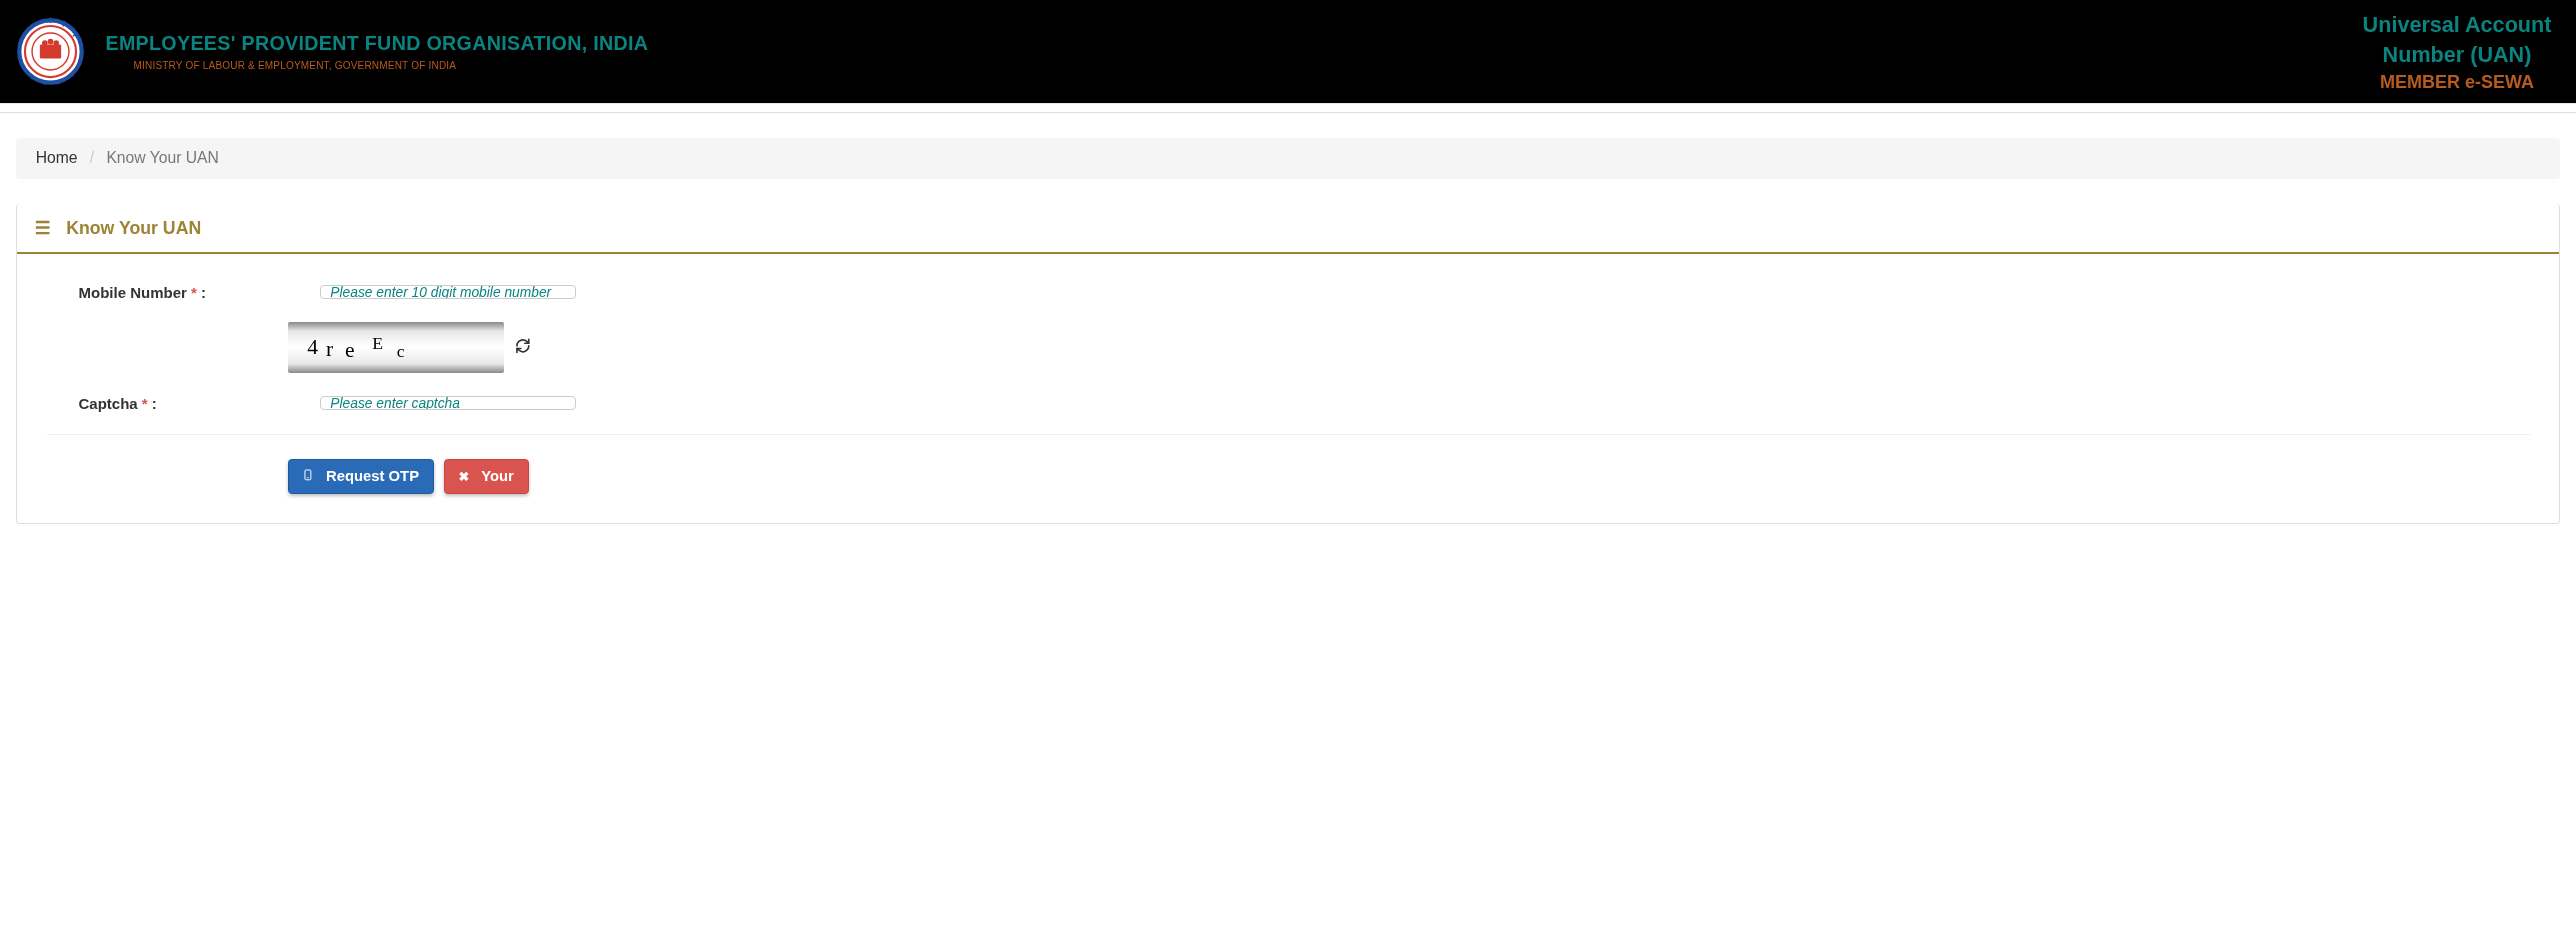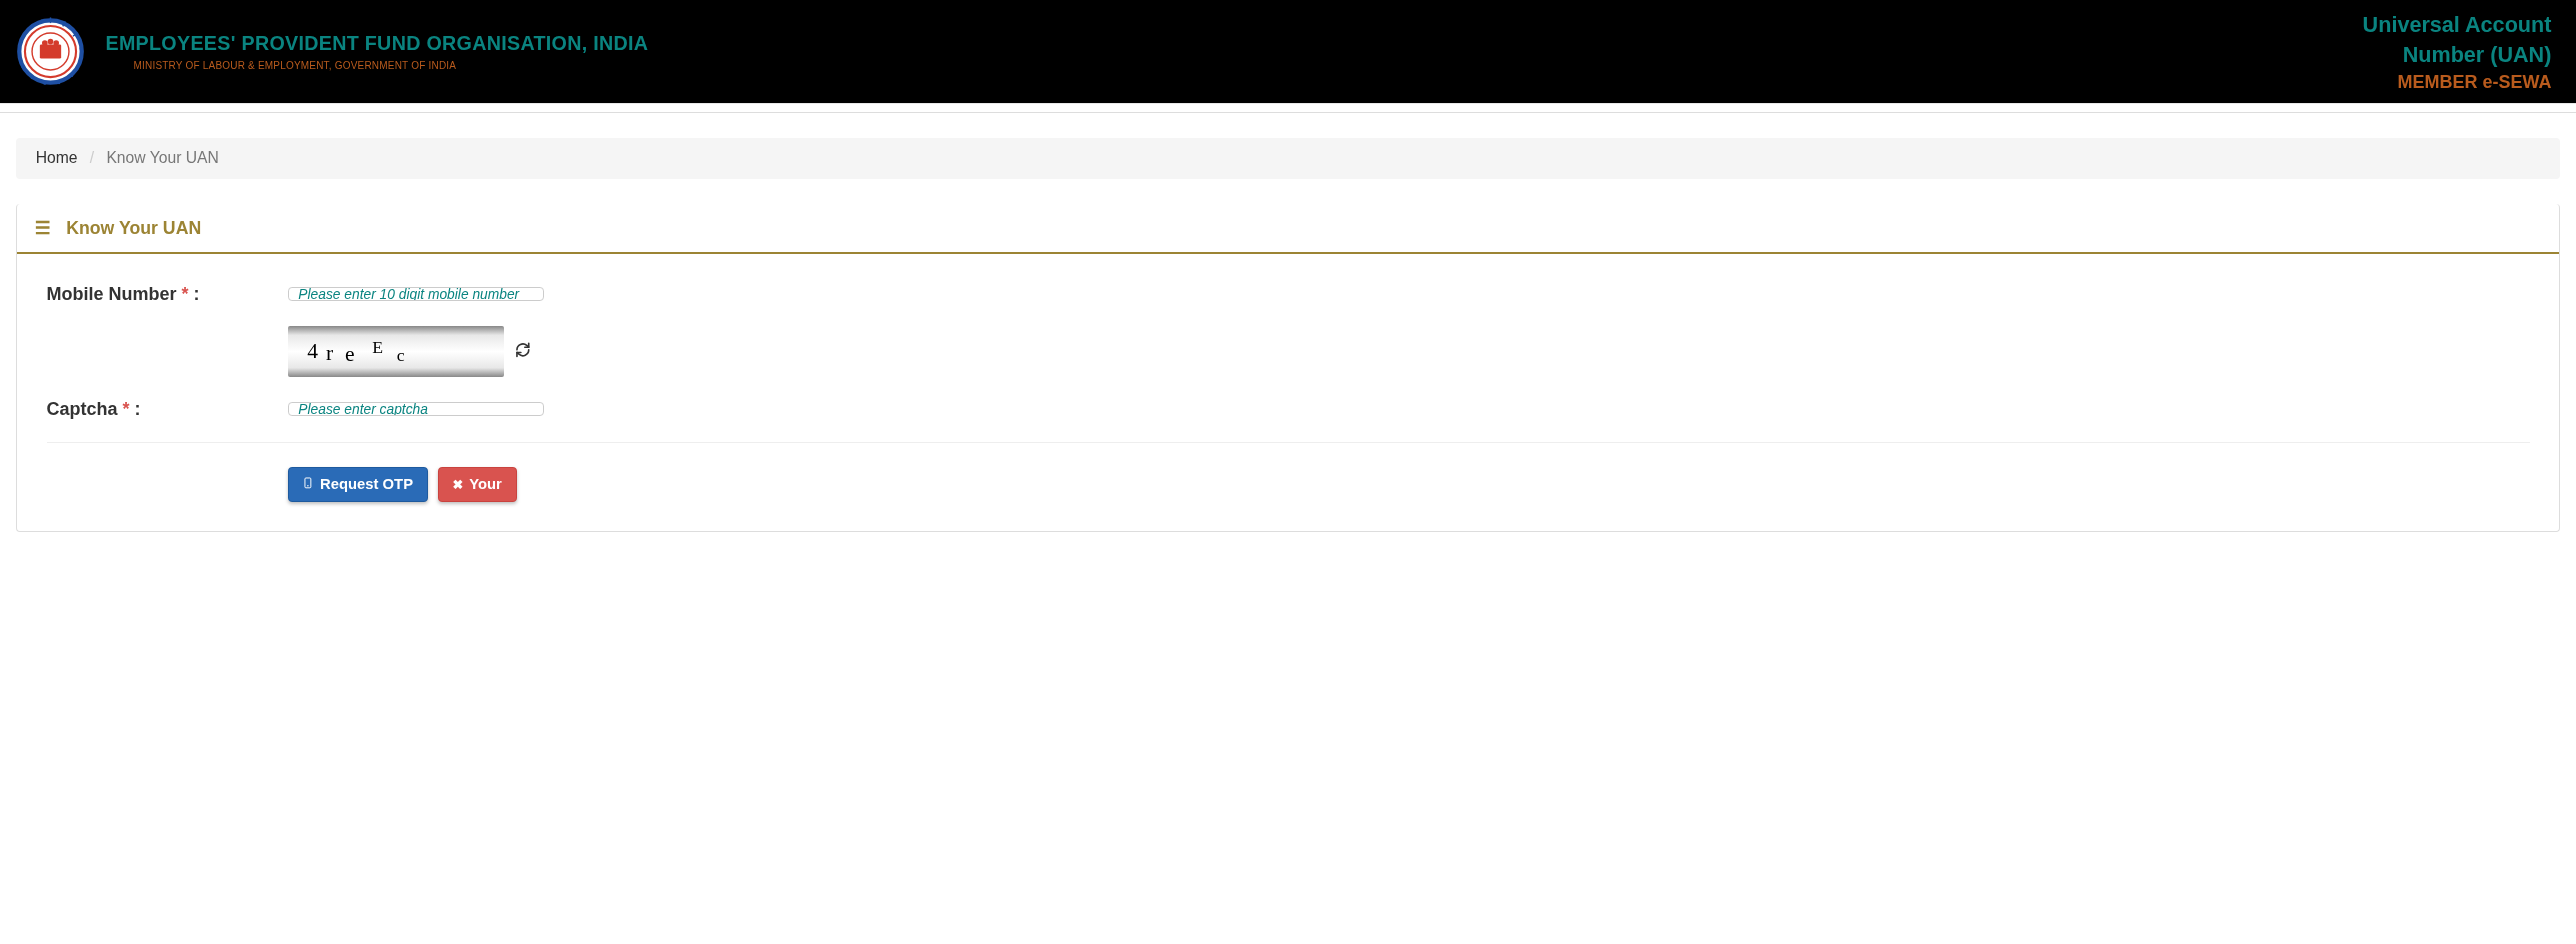--- a/index.html
+++ b/index.html
@@ -46,21 +46,21 @@
       letter-spacing: 0.3px;
     }
     .org-subtitle {
       font-size: 10px;
       color: #b95b1d;
       margin-top: 5px;
       letter-spacing: 0.2px;
       padding-left: 28px;
     }
     .header-right {
-      text-align: right;
+      text-align: center;
       padding-right: 9.8px;
     }
     .uan-title {
       font-size: 21.6px;
       font-weight: bold;
       color: #0a8480;
       line-height: 1.4;
     }
     .esewa-title {
       font-size: 18px;
@@ -116,22 +116,23 @@
       padding: 29.5px 29.5px 29.5px 29.5px;
     }
     .form-row {
       display: flex;
       align-items: center;
       margin-bottom: 21.6px;
     }
     .form-label-col {
       width: 241px;
       font-weight: bold;
-      font-size: 18px;
+      font-size: 15px;
       color: #333;
+      margin-left: 32px;
     }
     .required-star {
       color: #d9534f;
     }
     .form-input-col {
       flex: 0 0 auto;
     }
     .form-control {
       width: 256px;
       height: 14px;
@@ -194,21 +195,21 @@
     .btn {
       border: none;
       border-radius: 3.9px;
       padding: 7.9px 13.8px;
       font-size: 14.8px;
       font-weight: bold;
       color: #fff;
       cursor: pointer;
       display: inline-flex;
       align-items: center;
-      gap: 6px;
+      gap: 12px;
       box-shadow: 0 2px 3.9px rgba(0,0,0,0.25);
     }
     .btn-primary {
       background: #2a6bb7;
       border: 1px solid #1e5a9e;
     }
     .btn-danger {
       background: #d9534f;
       border: 1px solid #c9433f;
     }

